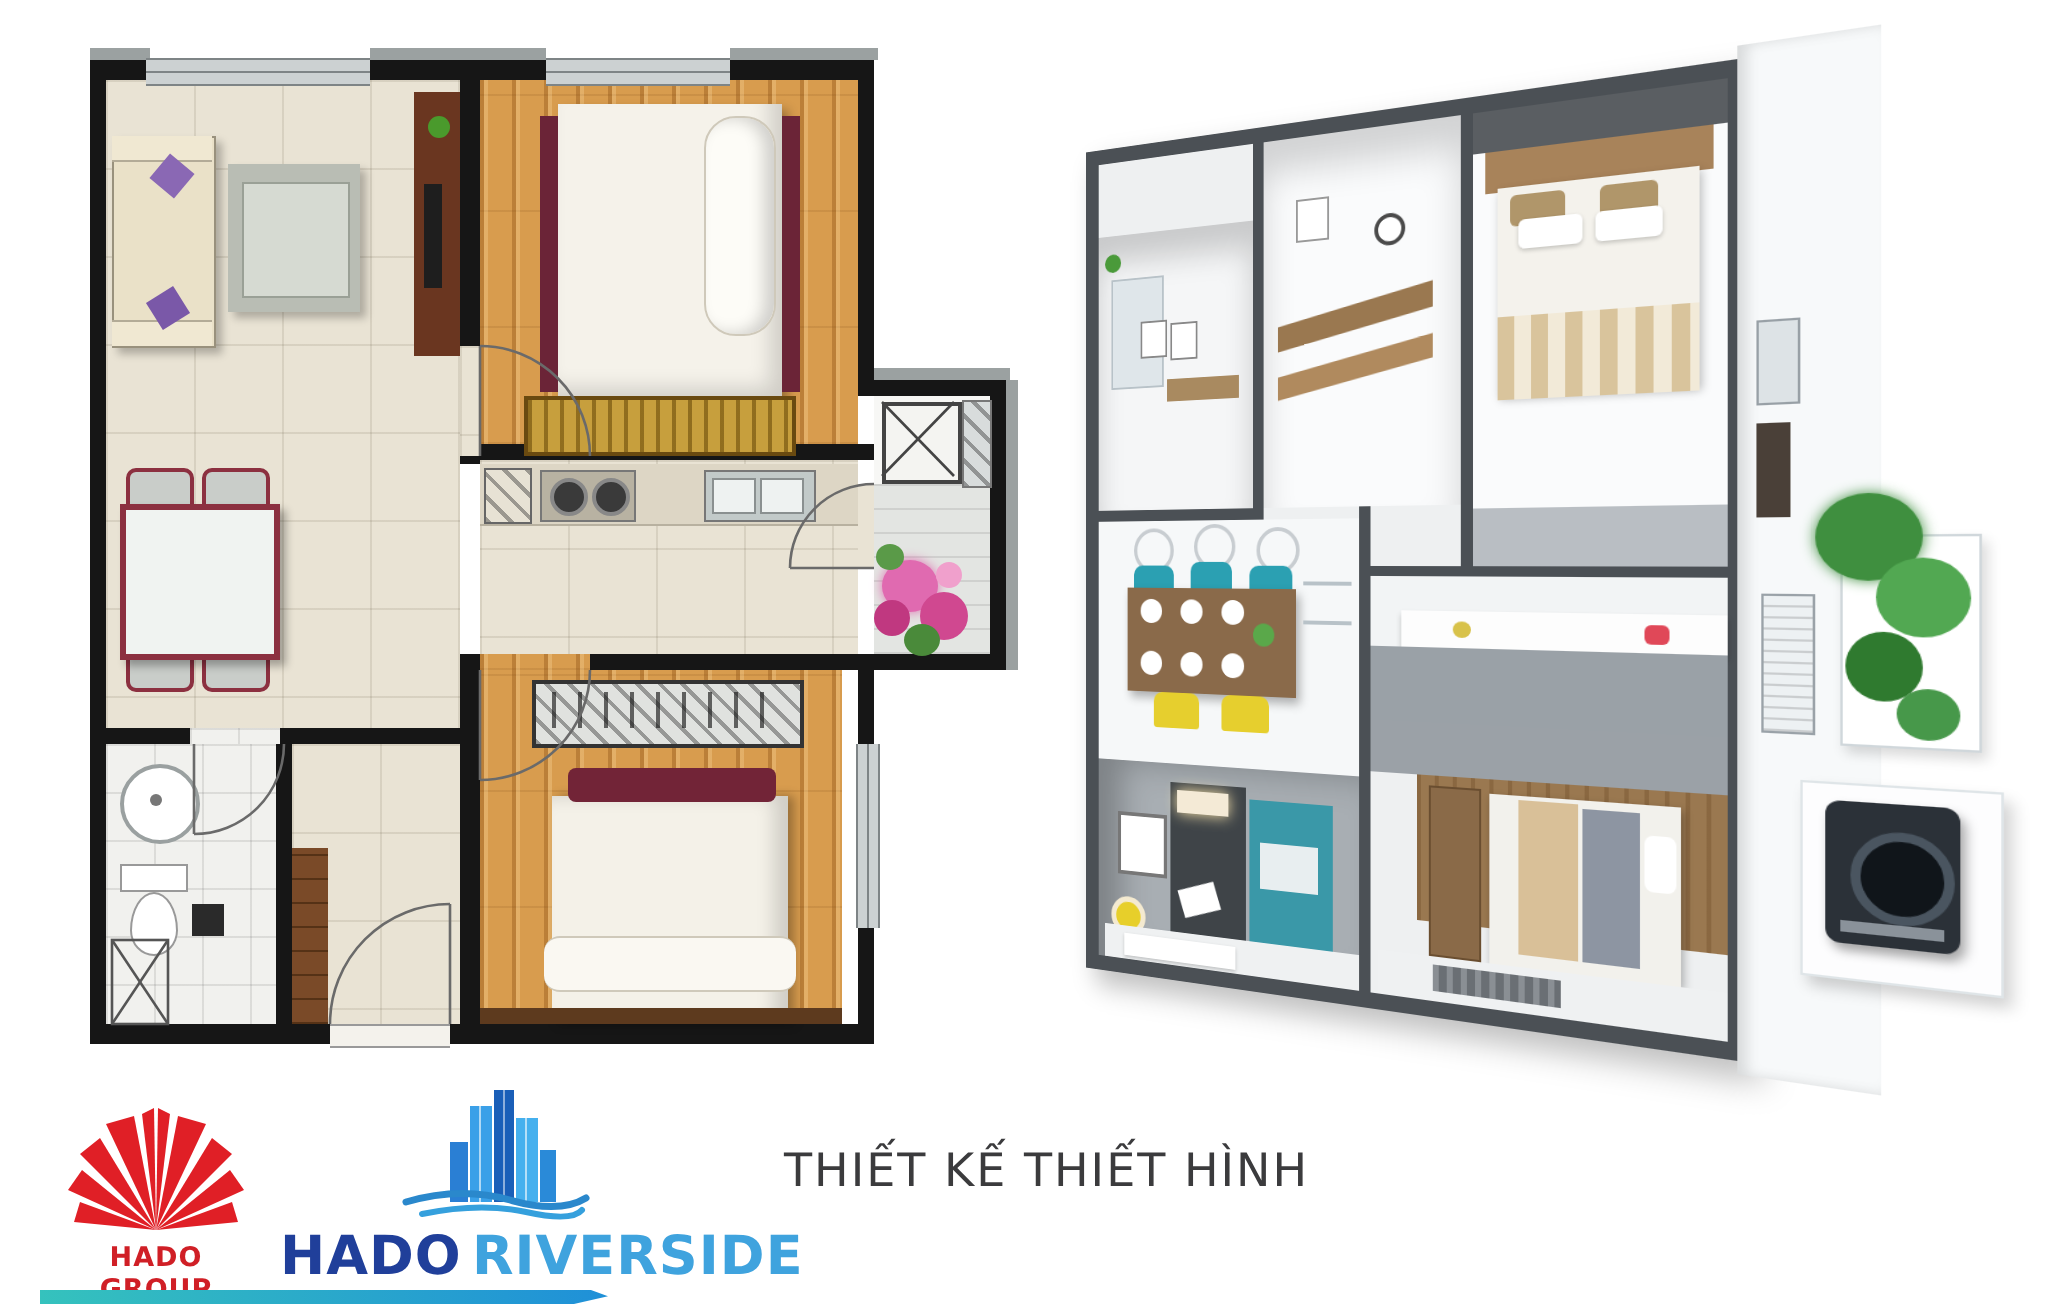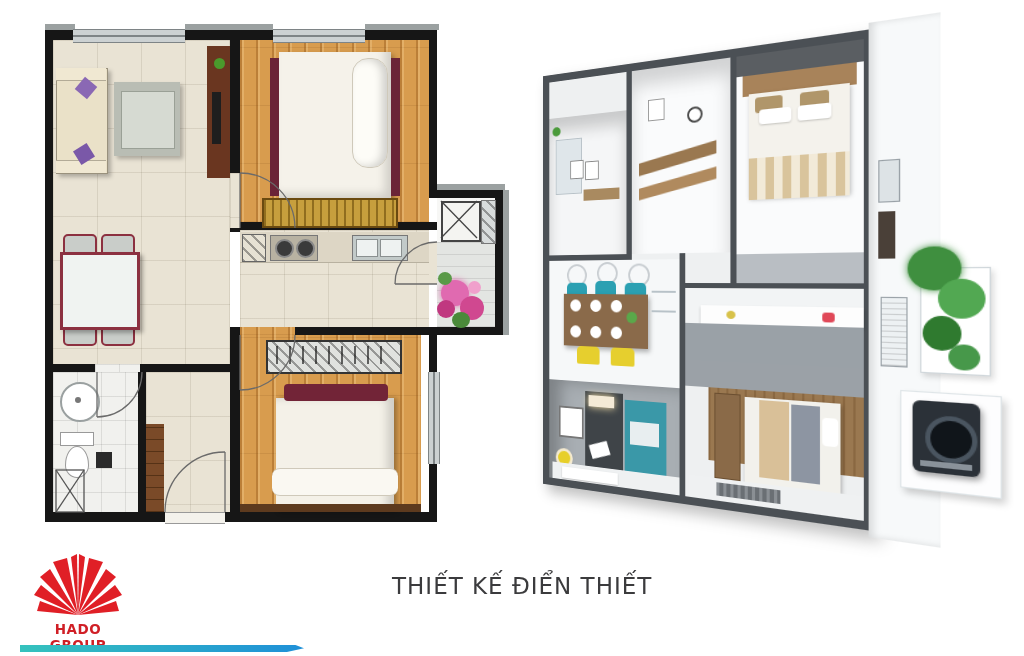--- a/index.html
+++ b/index.html
@@ -279,21 +279,39 @@
           <polygon points="46,64 47,3 53,6"></polygon>
           <polygon points="46,64 57,7 71,11"></polygon>
           <polygon points="46,64 74,18 84,26"></polygon>
           <polygon points="46,64 83,34 90,44"></polygon>
           <polygon points="46,64 84,50 87,60"></polygon>
         </g>
       </svg>
       <div class="lg-group-label">HADO GROUP</div>
     </div>
 
+    <div class="abs" style="left:140px;top:0;width:210px;height:100px;text-align:center;">
+      <svg width="100" height="68" viewBox="0 0 100 68" style="display:block;margin:0 auto;">
+        <rect x="30" y="26" width="9" height="30" fill="#2a7fd4"></rect>
+        <rect x="40" y="8" width="11" height="48" fill="#3aa0e8"></rect>
+        <rect x="52" y="0" width="10" height="56" fill="#1a5fb8"></rect>
+        <rect x="63" y="14" width="11" height="42" fill="#45b0ee"></rect>
+        <rect x="75" y="30" width="8" height="26" fill="#2a8ad8"></rect>
+        <line x1="45" y1="8" x2="45" y2="56" stroke="#ffffff" stroke-width="1" opacity=".6"></line>
+        <line x1="57" y1="0" x2="57" y2="56" stroke="#ffffff" stroke-width="1" opacity=".5"></line>
+        <line x1="68" y1="14" x2="68" y2="56" stroke="#ffffff" stroke-width="1" opacity=".6"></line>
+        <path d="M 8 56 Q 35 48 60 55 T 98 54" fill="none" stroke="#2a88cc" stroke-width="3.5" stroke-linecap="round"></path>
+        <path d="M 16 62 Q 45 56 68 61 T 96 60" fill="none" stroke="#35a0dd" stroke-width="3" stroke-linecap="round"></path>
+      </svg>
+      <div style="white-space:nowrap;">
+        <span class="lg-hado">HADO</span>
+        <span class="lg-riverside">RIVERSIDE</span>
+      </div>
+    </div>
 
     <div class="swoosh" style="top:100px;"></div>
 
     <div class="abs" style="left:392px;top:28px;">
-      <div class="cap1">THIẾT KẾ ĐIỂN THIẾT</div>
+      <div class="cap1">THIẾT KẾ THIẾT HÌNH</div>
     </div>
   </div>
 
 </div>
 
 </body></html>

